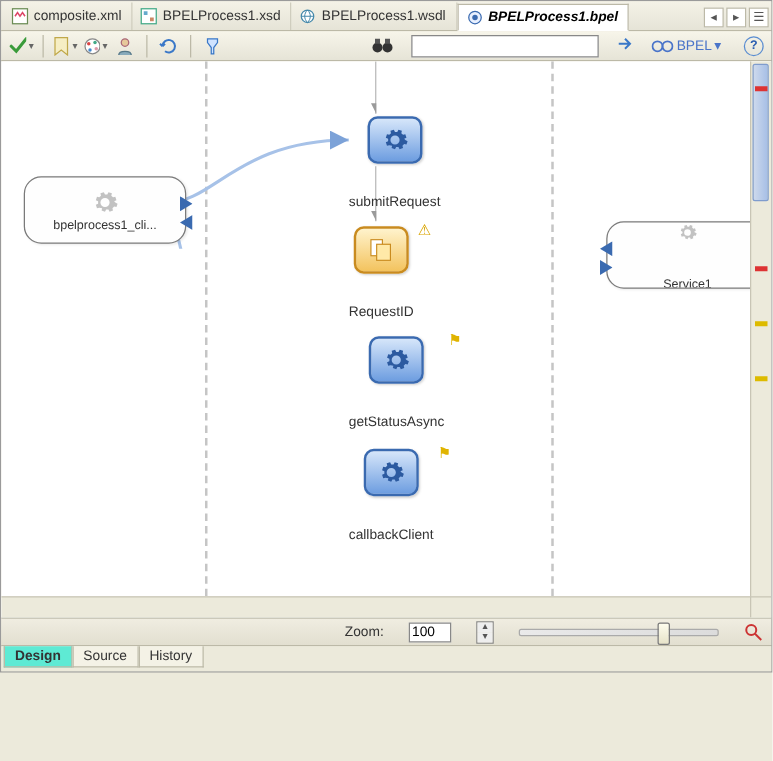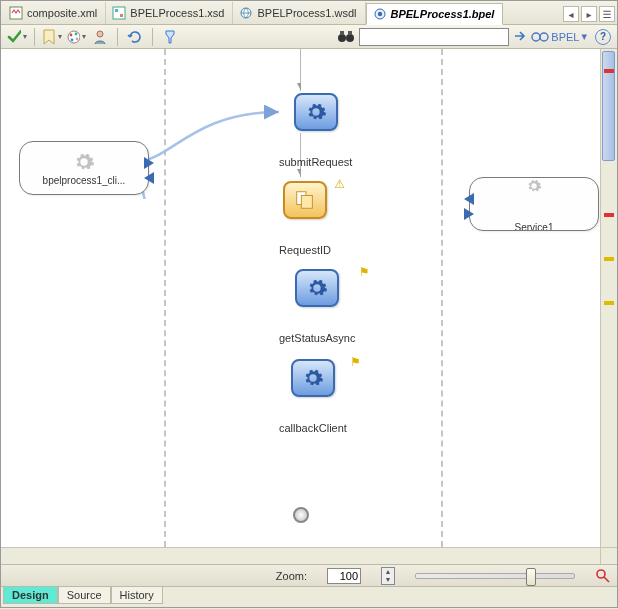--- a/index.html
+++ b/index.html
@@ -1,34 +1,34 @@
 <!DOCTYPE html>
 <html><head>
 <meta charset="utf-8">
 <style>
   * { box-sizing: border-box; margin: 0; padding: 0; }
   body { font-family: Tahoma, Arial, sans-serif; font-size: 11px; background: #eceadb; width: 618px; height: 609px; overflow: hidden; }
   
-  .app { display: flex; flex-direction: column; width: 618px; height: 608px; border: 1px solid #9a9a9a; background: #eceadb; }
+  .app { display: flex; flex-direction: column; width: 618px; height: 538px; border: 1px solid #9a9a9a; background: #eceadb; }
   
   
   .tabbar { display: flex; height: 24px; background: linear-gradient(#f4f2e7,#e6e4d7); border-bottom: 1px solid #bcb9a7; padding-left: 2px; align-items:flex-end;}
   .tab { display: flex; align-items: center; gap: 4px; padding: 3px 8px 3px 6px; border-right: 1px solid #cfcdbe; height: 22px; color: #333; background: transparent; cursor:default;}
   .tab.active { background: #fff; border: 1px solid #bcb9a7; border-bottom: 1px solid #fff; font-weight: bold; color: #000; margin-bottom:-1px;}
   .tab.active .tablabel { font-style: italic;}
   .tab .ic { width:14px; height:14px; display:inline-block;}
   .tabctl { margin-left:auto; display:flex; gap:2px; padding:2px;}
   .tabctl .btn { width:16px; height:16px; border:1px solid #bcb9a7; background:#fff; display:flex; align-items:center; justify-content:center; font-size:10px; color:#555;}
   
   
   .toolbar { display: flex; align-items: center; height: 24px; background: linear-gradient(#f7f5ea,#e6e4d7); border-bottom: 1px solid #bcb9a7; padding: 0 6px; gap:4px;}
   .tool { width:20px; height:20px; display:flex; align-items:center; justify-content:center; }
   .sep { width:1px; height:18px; background:#bcb9a7; margin:0 3px;}
   .toolbar .drop::after { content:"▾"; font-size:8px; color:#666; margin-left:2px;}
-  .search-wrap { display:flex; margin-left:auto; align-items:center; gap:4px;}
+  .search-wrap { display:flex; margin-left:auto; align-items:center; gap:14px;}
   .search-ico { width:18px; height:18px;}
   .search-box { width:150px; height:18px; border:1px solid #888; background:#fff;}
   .goggles { color:#4a74c9; font-size:11px; display:flex; align-items:center; gap:2px;}
   .help { width:16px; height:16px; border-radius:8px; border:1px solid #5a8dd1; color:#2a5db0; display:flex; align-items:center; justify-content:center; font-weight:bold; font-size:10px; margin-left:4px;}
   
   
   .canvas-wrap { flex:1; position:relative; background:#fff; overflow:hidden; border-bottom:1px solid #bcb9a7;}
   .vscroll { position:absolute; right:0; top:0; bottom:0; width:17px; background:#eceadb; border-left:1px solid #c8c5b5;}
   .hscroll { position:absolute; left:0; right:17px; bottom:0; height:17px; background:#eceadb; border-top:1px solid #c8c5b5;}
   .corner { position:absolute; right:0; bottom:0; width:17px; height:17px; background:#eceadb; border-left:1px solid #c8c5b5; border-top:1px solid #c8c5b5;}
@@ -59,21 +59,21 @@
   .gear { width:22px; height:22px;}
   .doc { width:22px; height:22px;}
   .endcircle { width:16px; height:16px; border-radius:8px; border:2px solid #888; background:radial-gradient(#fff,#bbb);}
   
   
   .svg-ov { position:absolute; left:0; top:0; right:17px; bottom:17px; pointer-events:none;}
   
   
   .path-bar { height:22px; display:flex; align-items:center; background:linear-gradient(#f0ede1,#e2dfd0); border-bottom:1px solid #bcb9a7; padding:0 6px; font-size:11px; color:#333;}
   .zoom { margin-left:auto; display:flex; align-items:center; gap:20px;}
-  .zoom input[type=text]{ width:34px; height:16px; border:1px solid #888; font-size:11px; text-align:right; padding-right:2px;}
+  .zoom input[type=text]{ width:34px; height:16px; border:1px solid #888; font-size:11px; text-align:right; padding-right:12px;}
   .spinner { width:14px; height:18px; display:flex; flex-direction:column; border:1px solid #888;}
   .spinner div { flex:1; background:#eee; display:flex; align-items:center; justify-content:center; font-size:7px; color:#555;}
   .slider { width:160px; height:6px; background:linear-gradient(90deg,#eaeaea,#dcdcdc); border:1px solid #aaa; position:relative; border-radius:2px;}
   .slider-thumb { position:absolute; top:-6px; left:110px; width:10px; height:18px; background:linear-gradient(#fdfced,#e7e3c9); border:1px solid #7a7a7a; border-radius:2px;}
   .mag { width:16px; height:16px;}
   
   .footer-tabs { height:20px; display:flex; align-items:flex-start; background:#eceadb; padding:0 2px;}
   .ftab { padding:2px 8px; border:1px solid #bcb9a7; border-top:none; background:#f4f2e6; margin-right:0px; font-size:11px; color:#333;}
   .ftab.active { background:#5eead4; font-weight:bold;}
   
@@ -218,21 +218,21 @@
         </svg>
       <div class="partner-label">bpelprocess1_cli...</div>
       <div class="port" style="right:-6px; top:15px;"><svg viewBox="0 0 10 12">
             <path d="M0 0L10 6 0 12z" fill="#3a6ab0"></path>
           </svg></div>
       <div class="port" style="right:-6px; top:30px;"><svg viewBox="0 0 10 12">
             <path d="M10 0L0 6 10 12z" fill="#3a6ab0"></path>
           </svg></div>
     </div>
 
-    <div class="partner" style="top:128px; left:468px;gap:28px;">
+    <div class="partner" style="top:128px; left:484px;gap:28px;">
       <svg class="gear" width="22" height="22" viewBox="0 0 24 24">
           <path d="M12 8a4 4 0 1 0 .01 8.01A4 4 0 0 0 12 8zm9 4l2 1-1 3-2-.5-1.5 1.5.5 2-3 1-1-2h-2l-1 2-3-1 .5-2L7 16.5 5 17l-1-3 2-1v-2l-2-1 1-3 2 .5L8.5 6 8 4l3-1 1 2h2l1-2 3 1-.5 2L19 7.5l2-.5 1 3-2 1z" fill="#888"></path>
         </svg>
       <div class="partner-label">Service1</div>
       <div class="port" style="left:-6px; top:15px;"><svg viewBox="0 0 10 12">
             <path d="M10 0L0 6 10 12z" fill="#3a6ab0"></path>
           </svg></div>
       <div class="port" style="left:-6px; top:30px;"><svg viewBox="0 0 10 12">
             <path d="M0 0L10 6 0 12z" fill="#3a6ab0"></path>
           </svg></div>

